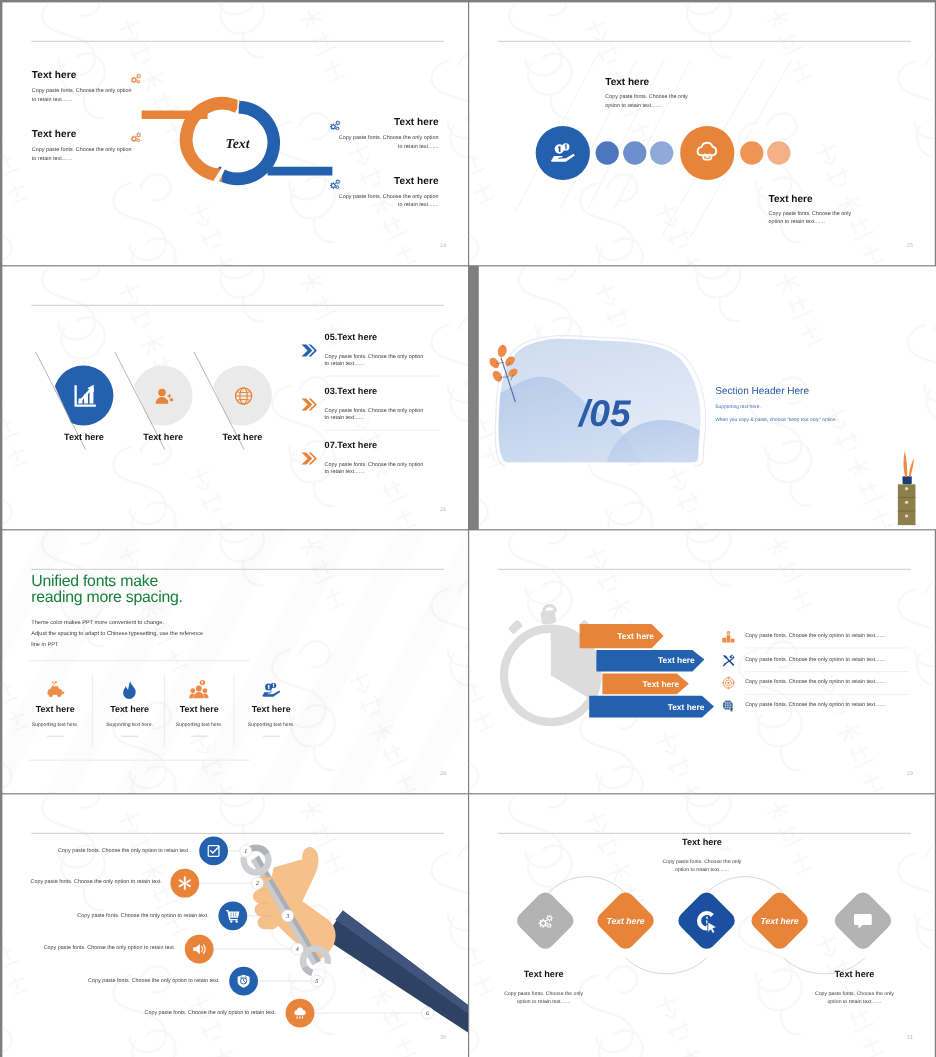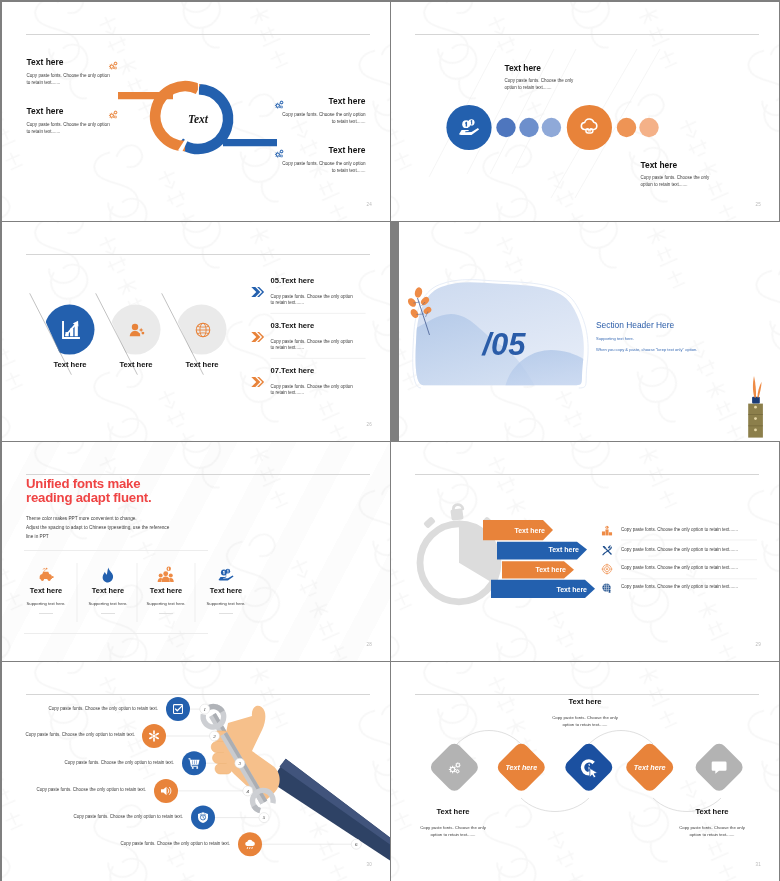--- a/index.html
+++ b/index.html
@@ -18,21 +18,21 @@
   .s2b{position:absolute;width:69px;z-index:2;}
   .s2h{font-size:8.4px;font-weight:bold;color:#111;line-height:1;}
   .s2t{font-size:4.5px;color:#3c3c3c;line-height:1.4;margin-top:6px;}
   .s3lab{position:absolute;top:138px;width:52px;text-align:center;font-size:7.6px;font-weight:bold;color:#111;z-index:2;}
   .s3item{position:absolute;left:268.5px;width:86px;z-index:2;}
   .s3h{font-size:7.6px;font-weight:bold;color:#111;line-height:1;}
   .s3t{font-size:4.5px;color:#3c3c3c;line-height:1.42;margin-top:9px;}
   .s4txt{position:absolute;left:197px;top:99px;width:172px;z-index:2;}
   .s4h{font-size:8.4px;font-weight:normal;color:#2A5CA8;line-height:1.1;}
   .s4s{font-size:4.1px;color:#3A6CB5;line-height:1.0;margin-top:7px;}
-  .s5title{position:absolute;left:24px;top:35px;font-size:13.2px;font-weight:bold;color:#ef4444;line-height:1.06;letter-spacing:-0.2px;z-index:2;}
+  .s5title{position:absolute;left:24px;top:35px;font-size:13.2px;font-weight:normal;color:#15803d;line-height:1.06;letter-spacing:-0.2px;z-index:2;}
   .s5body{position:absolute;left:24px;top:72px;font-size:4.7px;color:#3c3c3c;line-height:1.93;z-index:2;}
   .s5rule{position:absolute;left:22px;width:184px;height:1px;background:#ededed;z-index:1;}
   .s5card{position:absolute;top:145px;width:52px;text-align:center;z-index:2;}
   .s5ct{font-size:7.4px;font-weight:bold;color:#111;line-height:1;}
   .s5cs{font-size:4.2px;color:#3c3c3c;margin-top:8px;line-height:1;}
   .s5cl{width:14px;height:1px;background:#e0e0e0;margin:6px auto 0;}
   .s6row{position:absolute;left:230px;width:125px;font-size:4.5px;color:#3c3c3c;z-index:2;line-height:1;white-space:nowrap;}
   .s7row{position:absolute;font-size:4.5px;color:#3c3c3c;z-index:2;line-height:1;text-align:right;white-space:nowrap;}
   .s8blk{position:absolute;z-index:2;}
   .s8h{font-size:7.6px;font-weight:bold;color:#111;line-height:1;}
@@ -317,21 +317,21 @@
     </div>
   </div>
   <div class="slide" style="left:2px;top:442px">
     <svg class="wmlayer" width="388" height="219">
         <rect width="388" height="219" fill="url(#wmpat)"></rect>
       </svg>
     <div class="wmstripes"></div>
     <div class="topline"></div>
     <div class="s5title">
       <div>Unified fonts make</div>
-      <div>reading adapt fluent.</div>
+      <div>reading more spacing.</div>
     </div>
     <div class="s5body">
       <div>Theme color makes PPT more convenient to change.</div>
       <div>Adjust the spacing to adapt to Chinese typesetting, use the reference</div>
       <div>line in PPT</div>
     </div>
     <div class="s5rule" style="top:108px;"></div>
     <div class="s5rule" style="top:191px;"></div>
     <svg class="s1svg" width="388" height="219" viewBox="0 0 388 219">
       <g stroke="#e8e8e8" stroke-width="0.7">

